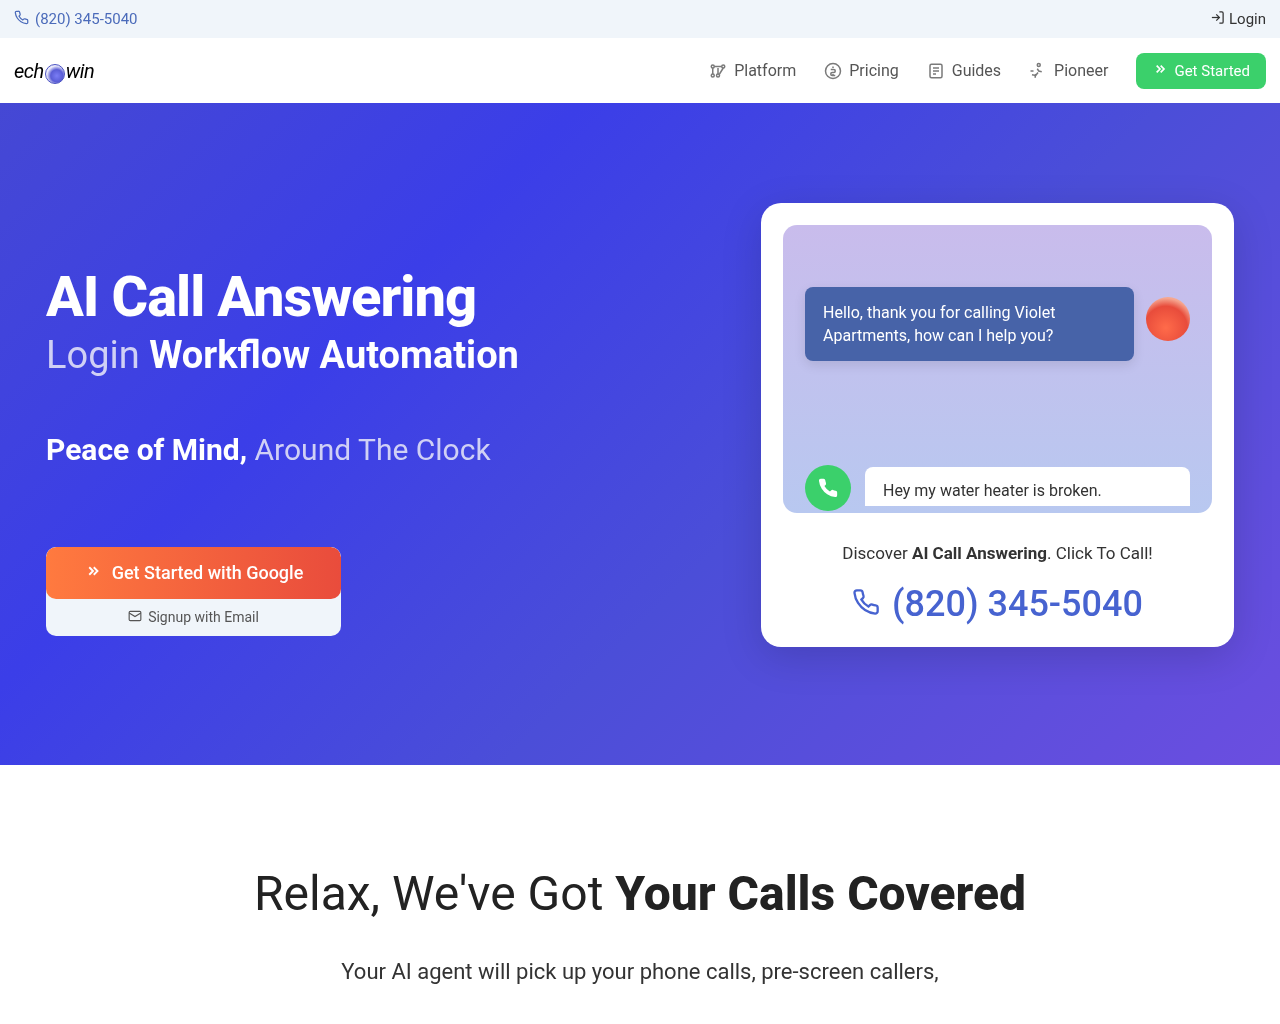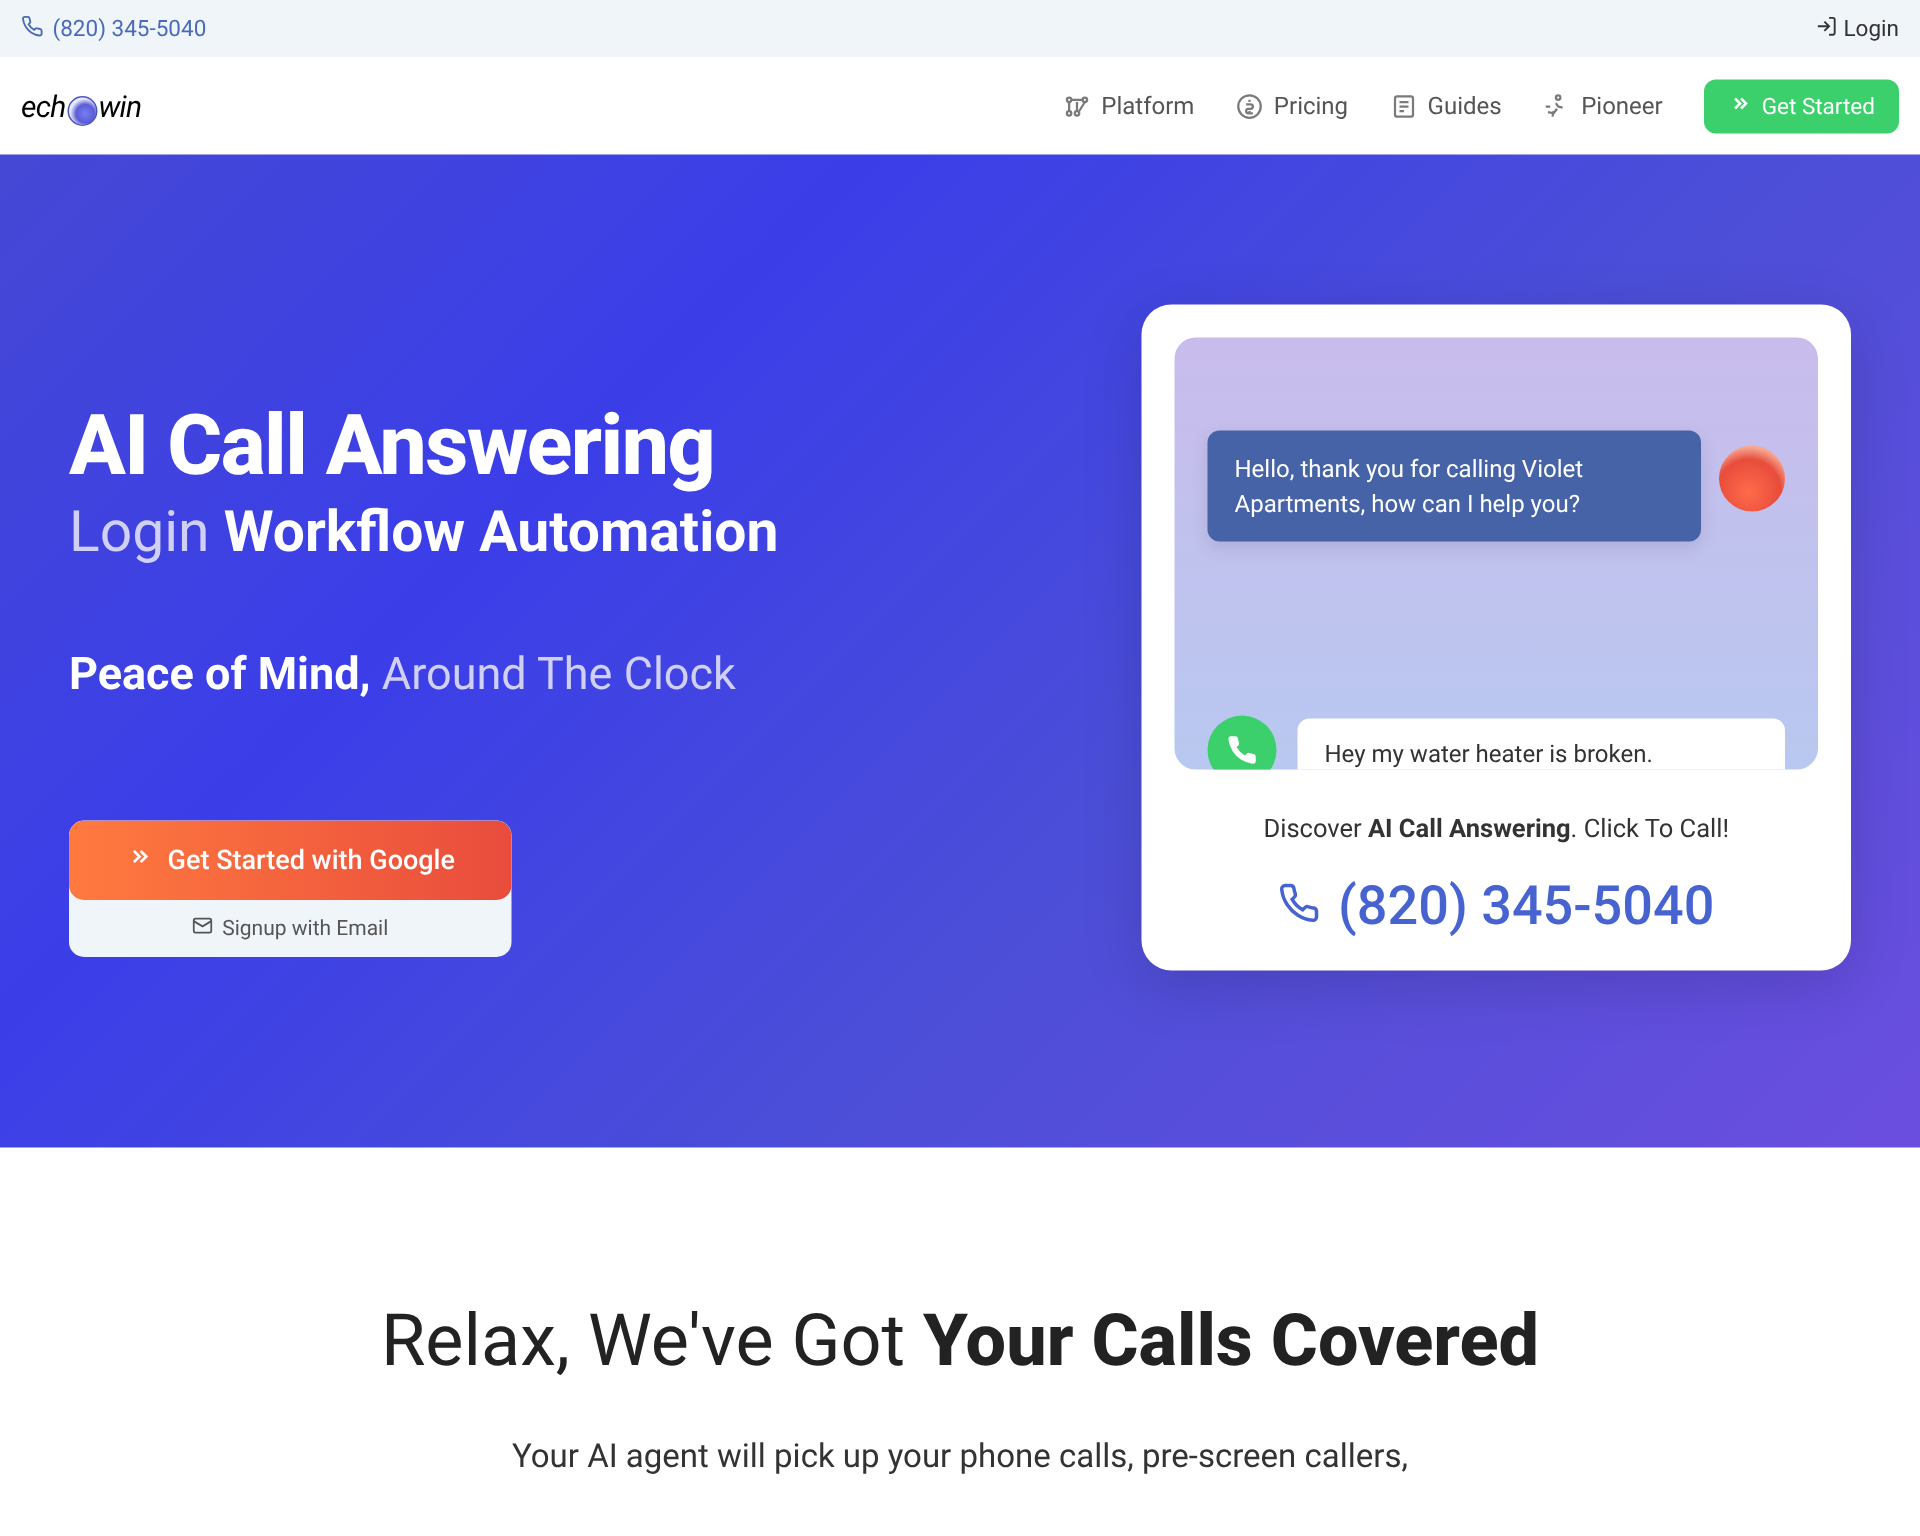--- a/index.html
+++ b/index.html
@@ -241,21 +241,21 @@
       background: radial-gradient(circle at 45% 70%, #ff6b4a 0%, #e84c3b 55%, #f5a58f 75%, #ffc5a5 100%);
       flex-shrink: 0;
       margin-top: 10px;
     }
 
     .chat-user-row {
       display: flex;
       align-items: center;
       gap: 14px;
       position: absolute;
-      bottom: 0;
+      bottom: 12px;
       left: 22px;
       right: 22px;
     }
 
     .chat-user-avatar {
       width: 46px;
       height: 46px;
       border-radius: 50%;
       background: #3bd06b;
       display: flex;

